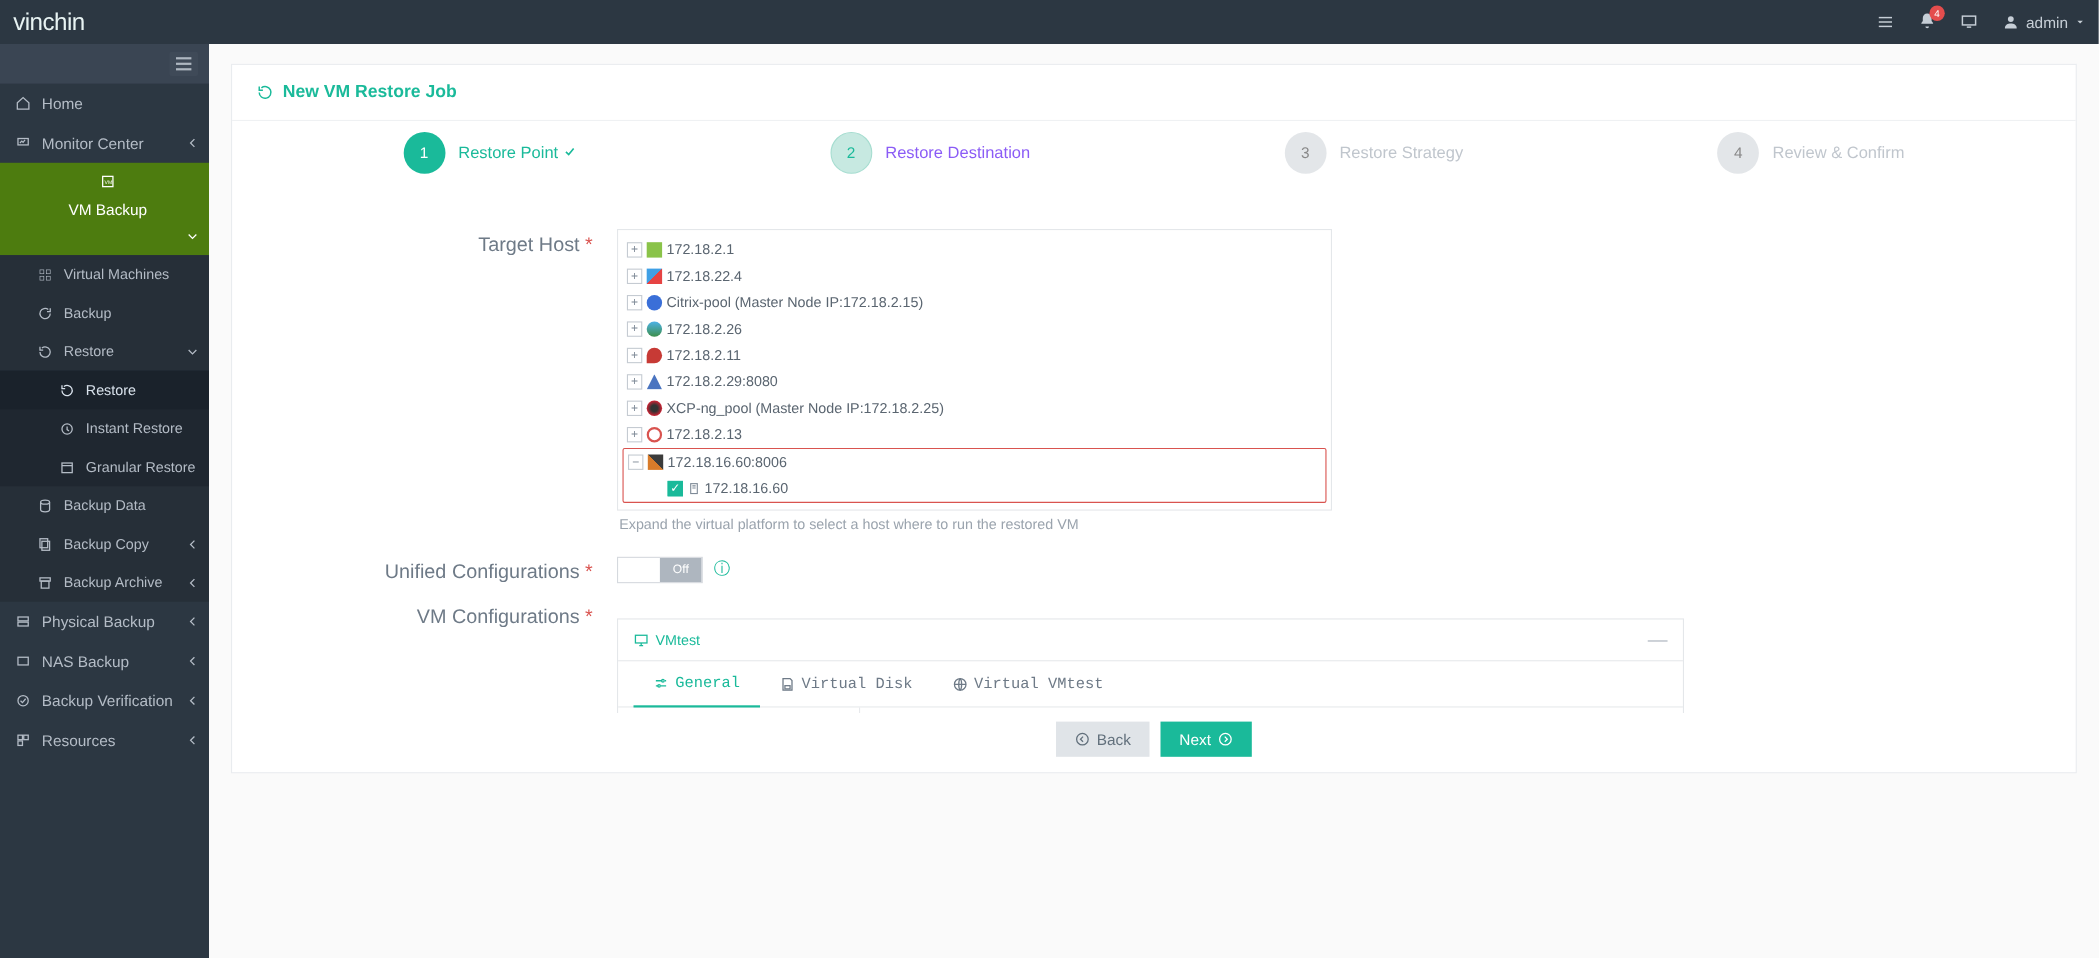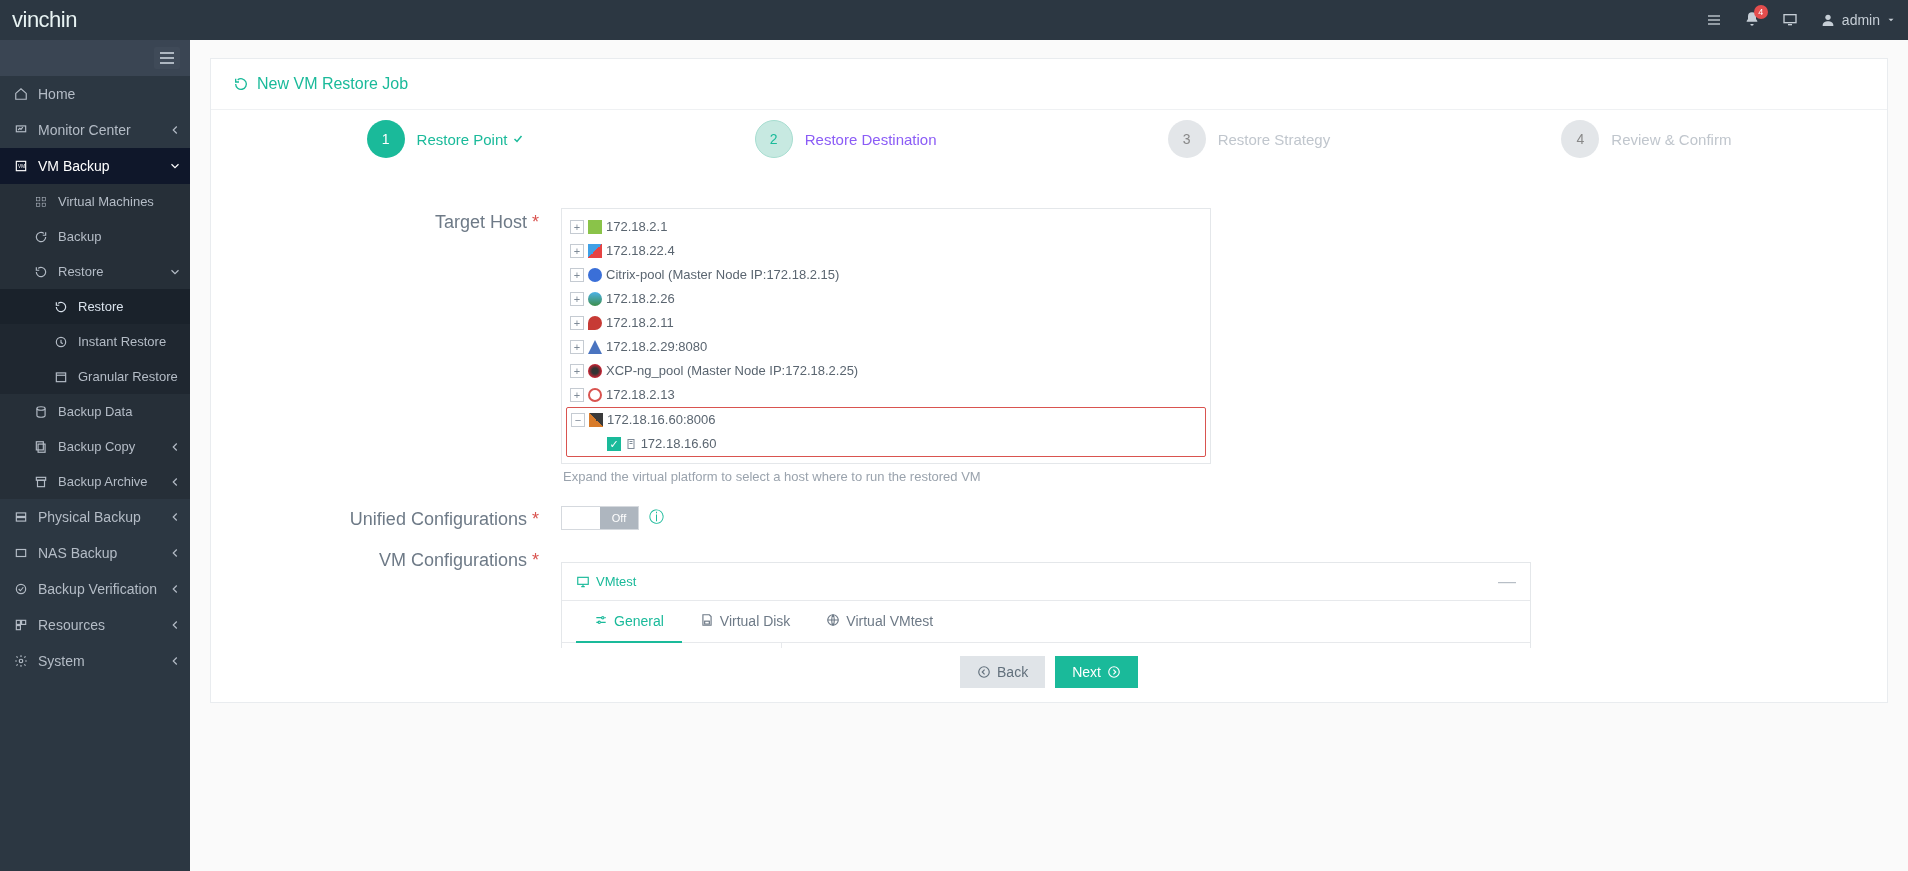--- a/index.html
+++ b/index.html
@@ -11,30 +11,30 @@
   .tr-icon { width: 16px; height: 16px; cursor: pointer; fill: #c6ced6; }
   .notif { position: relative; }
   .notif-badge { position: absolute; top: -6px; right: -8px; background: #e44d4d; color: #fff; font-size: 9px; border-radius: 50%; width: 14px; height: 14px; display: flex; align-items: center; justify-content: center; }
   .user { display: flex; align-items: center; gap: 6px; cursor: pointer; }
   .side { position: absolute; top: 40px; left: 0; width: 196px; bottom: 0; background: #2c3742; color: #b4bcc6; overflow-y: auto; }
   .burger { height: 36px; display: flex; justify-content: flex-end; align-items: center; padding-right: 16px; background: #3a4553; }
   .burger-box { width: 26px; height: 22px; background: #3f4a58; border-radius: 2px; display: flex; flex-direction: column; justify-content: center; gap: 3px; align-items: center; }
   .burger-box span { width: 14px; height: 2px; background: #aeb7c1; }
   .s-item { display: flex; align-items: center; padding: 10px 14px; cursor: pointer; gap: 10px; font-size: 14px; }
   .s-item .chev { margin-left: auto; }
-  .s-item.active { background: #0f172a; color: #fff; }
+  .s-item.active { background: #4d7c0f; color: #fff; flex-direction: column; }
   .s-sub { background: #262f38; }
   .s-sub .s-item { padding-left: 34px; font-size: 13px; }
   .s-sub3 { background: #1f2730; }
   .s-sub3 .s-item { padding-left: 54px; font-size: 13px; }
   .s-sub3 .s-item.sel { background: #1a222b; color: #d9e2ec; }
   .side svg.icn { width: 14px; height: 14px; fill: currentColor; }
   .main { position: absolute; top: 40px; left: 190px; right: 0; bottom: 0; padding: 18px 20px; background: #fafafa; }
   .card { background: #fff; border: 1px solid #e9ecef; position: relative; height: 645px; }
-  .card-head { padding: 16px 22px; color: #1aba9a; font-size: 16px; display: flex; align-items: center; gap: 8px; border-bottom: 1px solid #eff1f3; }
+  .card-head { padding: 16px 22px; color: #1aba9a; font-size: 16px; display: flex; align-items: center; gap: 8px; border-bottom: 1px solid #eff1f3; font-weight: bold; }
   .card-body { padding: 20px 30px 10px 30px; }
   .steps { display: flex; justify-content: space-around; align-items: center; padding: 10px 40px 30px 40px; }
   .step { display: flex; align-items: center; gap: 12px; }
   .step-circ { width: 38px; height: 38px; border-radius: 50%; background: #e3e6e9; color: #888; display: flex; align-items: center; justify-content: center; font-size: 14px; }
   .step-lbl { color: #c0c6cd; font-size: 15px; }
   .step.done .step-circ { background: #1aba9a; color: #fff; }
   .step.done .step-lbl { color: #1aba9a; }
   .step.on .step-circ { background: #c7e9e1; color: #1aba9a; border: 1px solid #a6ddd0;}
   .step.on .step-lbl { color: #8b5cf6; }
   .row { display: flex; margin-bottom: 16px; }
@@ -50,21 +50,21 @@
   .hilite { border: 1px solid #d9534f; border-radius: 2px; }
   .tree-help { color: #9aa3ad; font-size: 13px; padding: 5px 2px; }
   .switch { display: inline-flex; width: 78px; height: 24px; border: 1px solid #d5d9de; background: #fff; align-items: center; font-size: 11px; overflow: hidden;}
   .switch .half { flex: 1; text-align: center; line-height: 22px; }
   .switch .off { background: #aeb6bf; color: #fff; }
   .info-circ { color: #1aba9a; margin-left: 10px; font-size: 15px;}
   .vm-panel { border: 1px solid #e4e7ea; margin-top: 16px; }
   .vm-head { display: flex; justify-content: space-between; align-items: center; padding: 8px 14px; border-bottom: 1px solid #e7e9ec; color: #1aba9a; font-size: 13px;}
   .vm-head .dash { color: #b7bec6; font-size: 18px;}
   .vm-tabs { display: flex; padding: 0 14px; border-bottom: 1px solid #e7e9ec;}
-  .vm-tab { padding: 12px 18px; color: #6e7a87; cursor: pointer; display: flex; align-items: flex-start; gap: 6px;}
+  .vm-tab { padding: 12px 18px; color: #6e7a87; cursor: pointer; display: flex; align-items: center; gap: 6px; font-family: Liberation Mono, monospace;}
   .vm-tab.active { color: #1aba9a; border-bottom: 2px solid #1aba9a; margin-bottom: -1px;}
   .vm-body { display: flex; min-height: 100px;}
   .vm-left { width: 220px; border-right: 1px solid #e7e9ec; }
   .vm-left-item { padding: 12px 20px; border-bottom: 1px solid #eef0f2; color: #6e7a87; cursor: pointer;}
   .vm-left-item.sel { color: #1aba9a;}
   .vm-right { flex: 1; padding: 18px 24px;}
   .vm-field-lbl { font-size: 13px; color: #6e7a87; margin-bottom: 8px;}
   .vm-field-lbl .ast { color: #d9534f;}
   .footer { position: absolute; left: 0; right: 0; bottom: 14px; display: flex; justify-content: center; gap: 10px;}
   .btn { padding: 7px 16px; font-size: 14px; border: 1px solid transparent; cursor: pointer; display: inline-flex; align-items: center; gap: 6px;}
@@ -254,30 +254,20 @@
     <svg class="icn" viewBox="0 0 24 24">
         <rect x="4" y="4" width="7" height="7" fill="none" stroke="currentColor" stroke-width="2"></rect>
         <rect x="13" y="4" width="7" height="7" fill="none" stroke="currentColor" stroke-width="2"></rect>
         <rect x="4" y="13" width="7" height="7" fill="none" stroke="currentColor" stroke-width="2"></rect>
       </svg>
     <span>Resources</span>
     <svg class="icn chev" viewBox="0 0 24 24">
         <path d="M15 6l-6 6 6 6" fill="none" stroke="currentColor" stroke-width="2"></path>
       </svg>
   </div>
-  <div class="s-item">
-    <svg class="icn" viewBox="0 0 24 24">
-        <circle cx="12" cy="12" r="3" fill="none" stroke="currentColor" stroke-width="2"></circle>
-        <path d="M12 2v3M12 19v3M4.2 4.2l2.1 2.1M17.7 17.7l2.1 2.1M2 12h3M19 12h3M4.2 19.8l2.1-2.1M17.7 6.3l2.1-2.1" stroke="currentColor" stroke-width="2"></path>
-      </svg>
-    <span>System</span>
-    <svg class="icn chev" viewBox="0 0 24 24">
-        <path d="M15 6l-6 6 6 6" fill="none" stroke="currentColor" stroke-width="2"></path>
-      </svg>
-  </div>
 </div>
 
 <div class="main">
   <div class="card">
     <div class="card-head">
       <svg width="16" height="16" viewBox="0 0 24 24" fill="none" stroke="#1aba9a" stroke-width="2">
           <path d="M4 12a8 8 0 1 0 3-6.2"></path>
           <path d="M4 4v5h5"></path>
         </svg>
       <span>New VM Restore Job</span>

